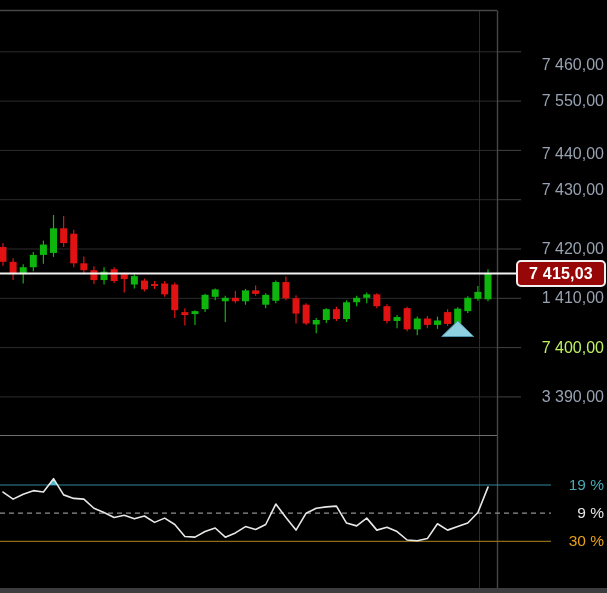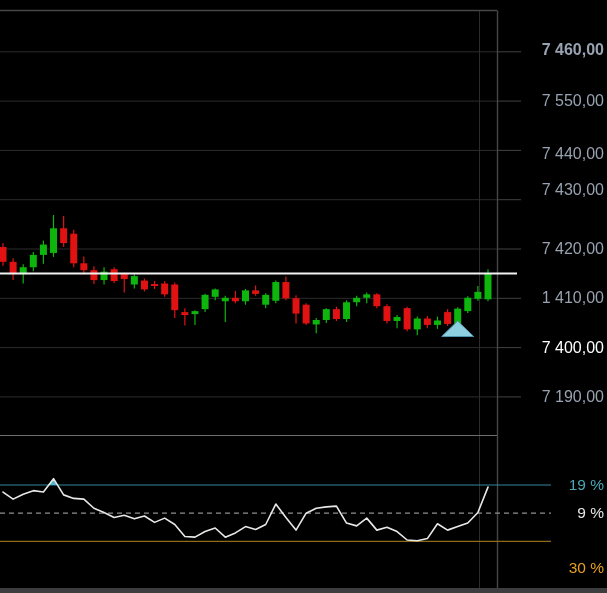--- a/index.html
+++ b/index.html
@@ -147,28 +147,31 @@
       <line x1="0" y1="541.4000000000001" x2="551" y2="541.4000000000001" stroke="#8f6a1a" stroke-width="1.2"></line>
       <defs>
         <clipPath id="above70">
           <rect x="0" y="0" width="607" height="485.00000000000006"></rect>
         </clipPath>
       </defs>
       <polygon points="3,492.05000000000007 13.104,499.1 23.208,494.165 33.312,490.64000000000004 43.416,492.05000000000007 53.519999999999996,478.65500000000003 63.623999999999995,494.87000000000006 73.728,498.39500000000004 83.832,499.1 93.93599999999999,508.26500000000004 104.03999999999999,512.495 114.14399999999999,517.4300000000001 124.24799999999999,515.315 134.35199999999998,518.84 144.456,516.0200000000001 154.56,522.365 164.664,518.135 174.76799999999997,524.48 184.87199999999999,536.465 194.976,537.1700000000001 205.07999999999998,531.5300000000001 215.18399999999997,528.005 225.28799999999998,537.1700000000001 235.392,532.94 245.49599999999998,526.595 255.59999999999997,529.4150000000001 265.70399999999995,524.48 275.808,504.035 285.912,517.4300000000001 296.01599999999996,530.12 306.12,513.2 316.224,508.26500000000004 326.328,506.855 336.43199999999996,506.15000000000003 346.53599999999994,523.07 356.64,525.8900000000001 366.74399999999997,518.135 376.84799999999996,530.12 386.952,527.3000000000001 397.056,531.5300000000001 407.15999999999997,539.99 417.26399999999995,540.695 427.36799999999994,538.58 437.472,523.7750000000001 447.57599999999996,530.12 457.67999999999995,526.595 467.784,523.07 477.888,512.495 487.99199999999996,487.11500000000007 487.99199999999996,600 3,600" fill="#52b7c8" clip-path="url(#above70)"></polygon>
       <polyline points="3,492.05000000000007 13.104,499.1 23.208,494.165 33.312,490.64000000000004 43.416,492.05000000000007 53.519999999999996,478.65500000000003 63.623999999999995,494.87000000000006 73.728,498.39500000000004 83.832,499.1 93.93599999999999,508.26500000000004 104.03999999999999,512.495 114.14399999999999,517.4300000000001 124.24799999999999,515.315 134.35199999999998,518.84 144.456,516.0200000000001 154.56,522.365 164.664,518.135 174.76799999999997,524.48 184.87199999999999,536.465 194.976,537.1700000000001 205.07999999999998,531.5300000000001 215.18399999999997,528.005 225.28799999999998,537.1700000000001 235.392,532.94 245.49599999999998,526.595 255.59999999999997,529.4150000000001 265.70399999999995,524.48 275.808,504.035 285.912,517.4300000000001 296.01599999999996,530.12 306.12,513.2 316.224,508.26500000000004 326.328,506.855 336.43199999999996,506.15000000000003 346.53599999999994,523.07 356.64,525.8900000000001 366.74399999999997,518.135 376.84799999999996,530.12 386.952,527.3000000000001 397.056,531.5300000000001 407.15999999999997,539.99 417.26399999999995,540.695 427.36799999999994,538.58 437.472,523.7750000000001 447.57599999999996,530.12 457.67999999999995,526.595 467.784,523.07 477.888,512.495 487.99199999999996,487.11500000000007" fill="none" stroke="#e8e8e8" stroke-width="1.6" stroke-linejoin="round" stroke-linecap="round"></polyline>
     </svg>
   <div id="price-labels">
-      <div class="axis-label" style="top: 39px; color: rgb(152, 162, 176); font-weight: bold;">7 460,00</div>
+      <div class="axis-label" style="top: 54px; color: rgb(152, 162, 176);">7 460,00</div>
       <div class="axis-label" style="top: 90.1px; color: rgb(152, 162, 176);">7 550,00</div>
       <div class="axis-label" style="top: 143px; color: rgb(152, 162, 176);">7 440,00</div>
       <div class="axis-label" style="top: 179px; color: rgb(152, 162, 176);">7 430,00</div>
       <div class="axis-label" style="top: 238px; color: rgb(152, 162, 176);">7 420,00</div>
       <div class="axis-label" style="top: 287.3px; color: rgb(152, 162, 176);">1 410,00</div>
-      <div class="axis-label" style="top: 336.6px; color: #ffffff;">7 400,00</div>
-      <div class="axis-label" style="top: 385.9px; color: rgb(152, 162, 176);">7 190,00</div>
+      <div class="axis-label" style="top: 336.6px; color: #bef264;">7 400,00</div>
+      <div class="axis-label" style="top: 385.9px; color: rgb(152, 162, 176);">3 390,00</div>
     </div>
   <div id="osc-labels">
       <div class="osc-label" style="top: 474px; color: rgb(74, 167, 181);">19 %</div>
       <div class="osc-label" style="top: 502.2px; color: rgb(230, 230, 230);">9 %</div>
-      <div class="osc-label" style="top: 530.4px; color: rgb(232, 160, 28); margin-top: 27px;">30 %</div>
+      <div class="osc-label" style="top: 530.4px; color: rgb(232, 160, 28);">30 %</div>
     </div>
+  <div class="price-tag" id="price-tag" style="background: rgb(151, 7, 7); border: 2px solid rgb(240, 240, 240); color: rgb(255, 255, 255); top: 260.002px;">
+    <span>7 415,03</span>
+  </div>
   <div class="bottom-bar" id="bottom-bar" style="background: rgb(61, 61, 64);"></div>
 </div>
 
 </body></html>

